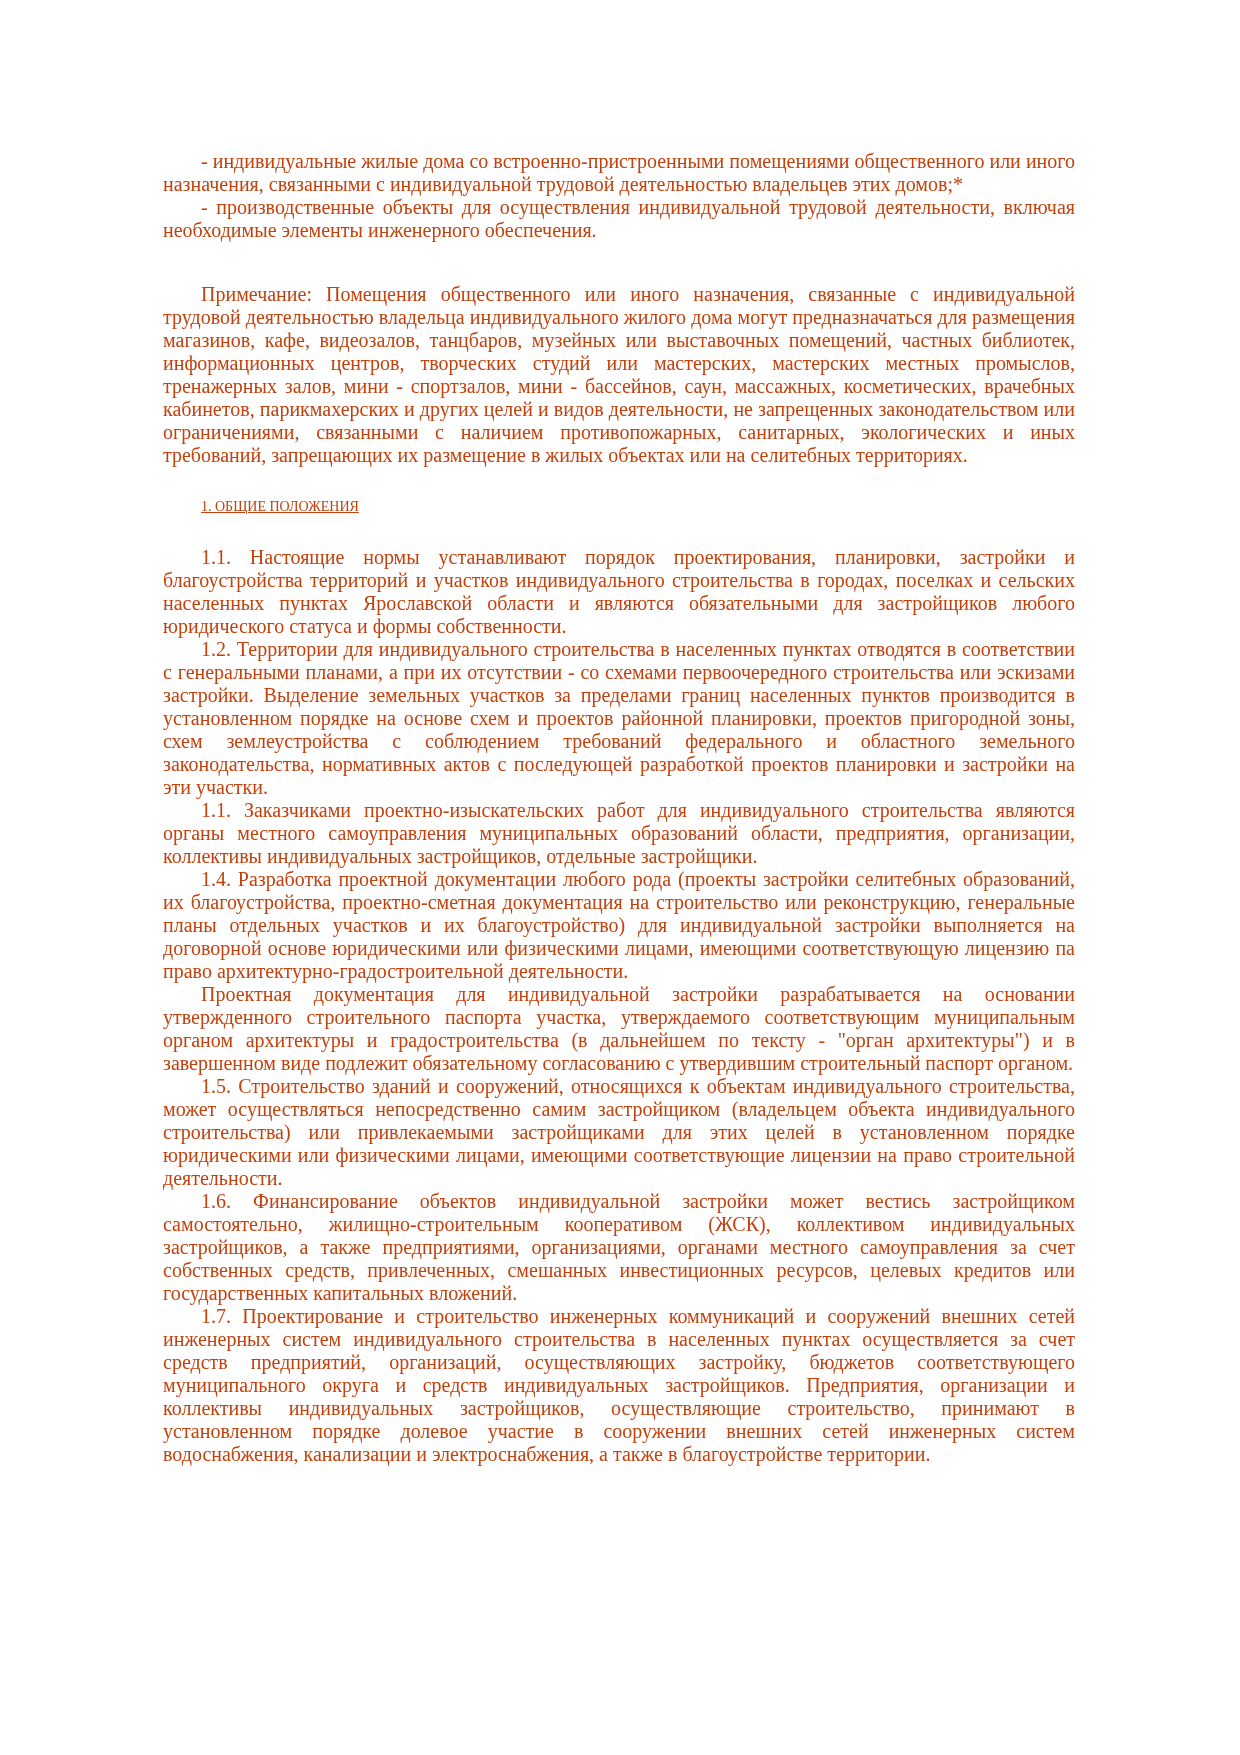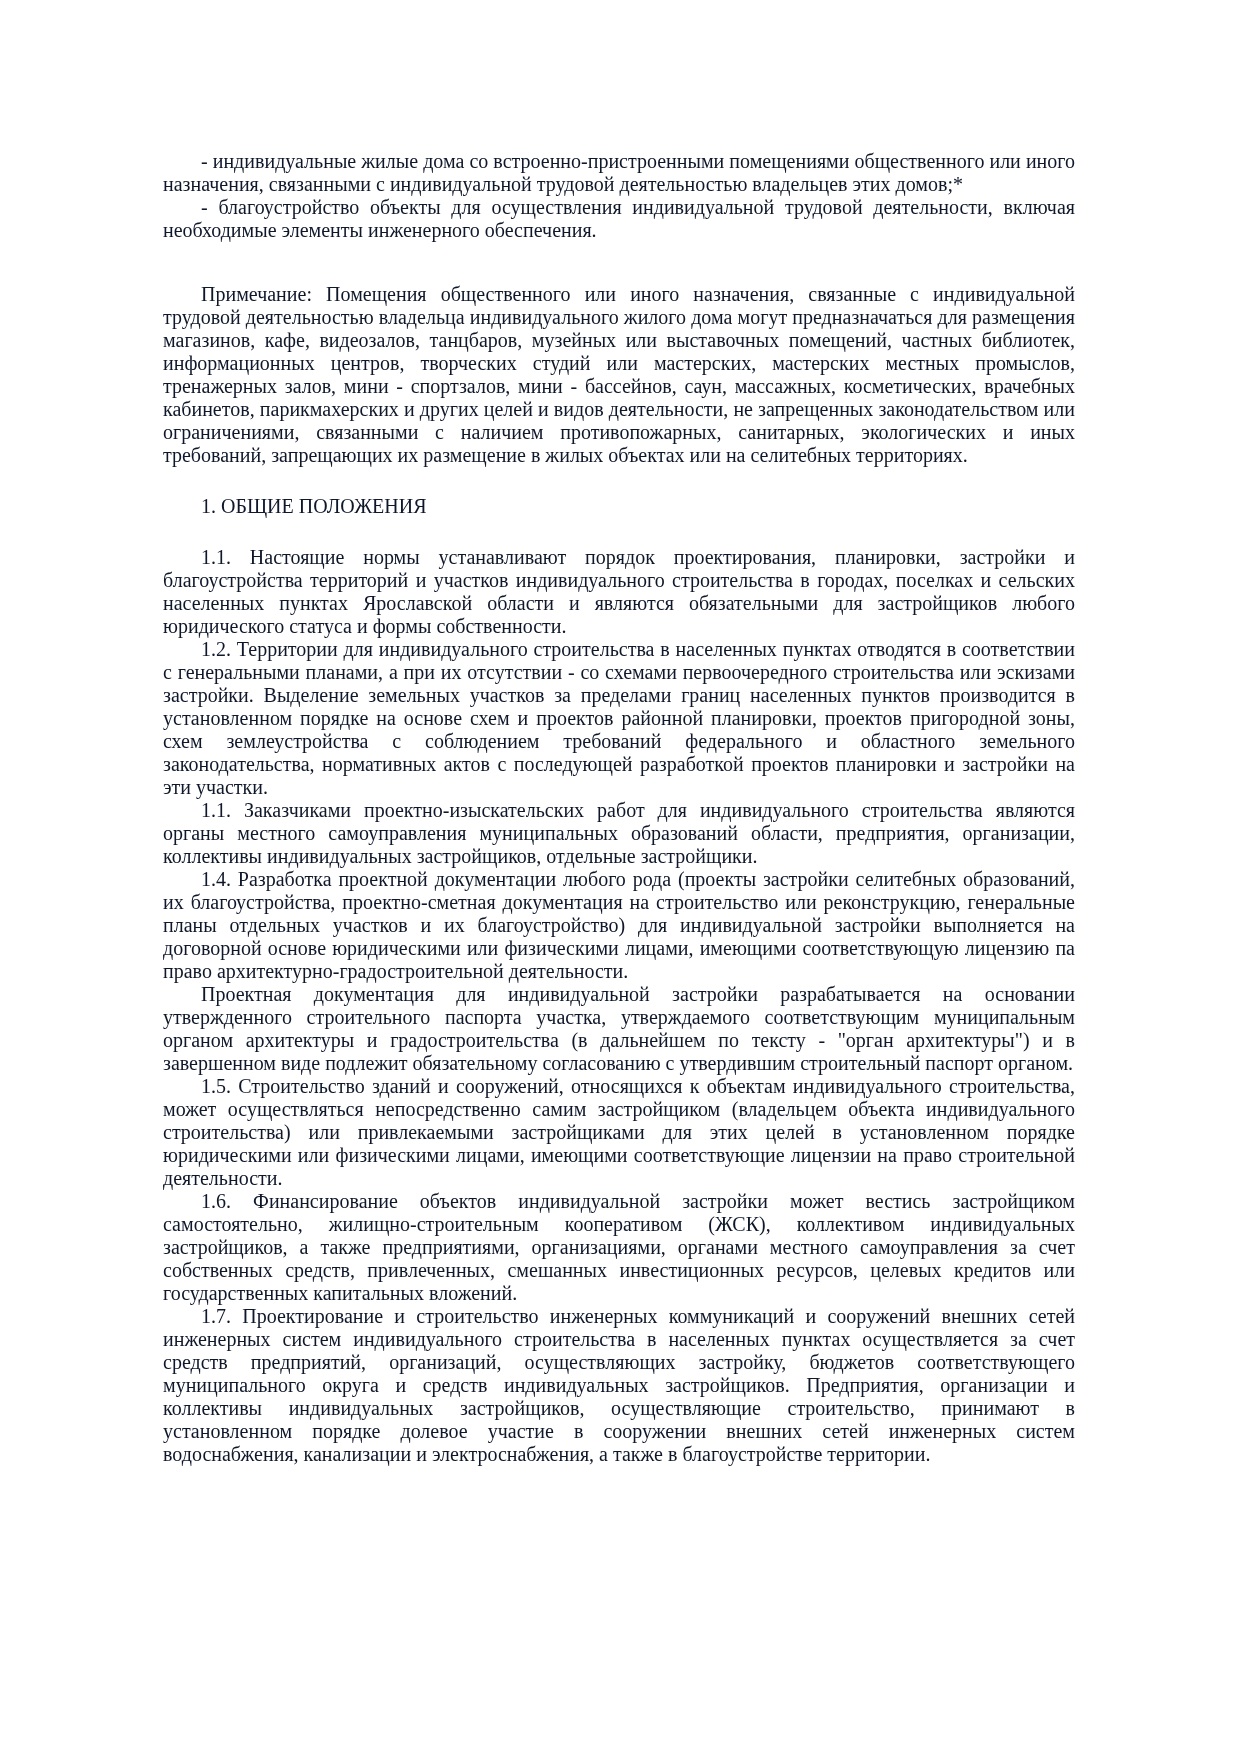--- a/index.html
+++ b/index.html
@@ -15,47 +15,48 @@
     overflow: hidden;
   }
   .textblock {
     position: absolute;
     left: 163px;
     top: 150px;
     width: 912px;
     font-family: "Liberation Serif", "DejaVu Serif", serif;
     font-size: 20px;
     line-height: 23px;
-    color: #0f172a;
+    color: #c2410c;
     text-align: justify;
   }
   .para {
     margin: 0;
     text-indent: 38px;
   }
   .note-gap {
     margin-top: 41px;
   }
   .heading {
     margin: 28px 0 28px 0;
     text-indent: 38px;
-    font-size: 20px;
+    font-size: 14px;
     font-weight: normal;
     text-align: left;
+    text-decoration: underline;
   }
 </style>
 </head>
 <body>
 
 <div class="page">
   <div class="textblock">
 
     <p class="para">- индивидуальные жилые дома со встроенно-пристроенными помещениями общественного или иного назначения, связанными с индивидуальной трудовой деятельностью владельцев этих домов;*</p>
 
-    <p class="para">- благоустройство объекты для осуществления индивидуальной трудовой деятельности, включая необходимые элементы инженерного обеспечения.</p>
+    <p class="para">- производственные объекты для осуществления индивидуальной трудовой деятельности, включая необходимые элементы инженерного обеспечения.</p>
 
     <p class="para note-gap">Примечание: Помещения общественного или иного назначения, связанные с индивидуальной трудовой деятельностью владельца индивидуального жилого дома могут предназначаться для размещения магазинов, кафе, видеозалов, танцбаров, музейных или выставочных помещений, частных библиотек, информационных центров, творческих студий или мастерских, мастерских местных промыслов, тренажерных залов, мини - спортзалов, мини - бассейнов, саун, массажных, косметических, врачебных кабинетов, парикмахерских и других целей и видов деятельности, не запрещенных законодательством или ограничениями, связанными с наличием противопожарных, санитарных, экологических и иных требований, запрещающих их размещение в жилых объектах или на селитебных территориях.</p>
 
     <h2 class="heading">1. ОБЩИЕ ПОЛОЖЕНИЯ</h2>
 
     <p class="para">1.1. Настоящие нормы устанавливают порядок проектирования, планировки, застройки и благоустройства территорий и участков индивидуального строительства в городах, поселках и сельских населенных пунктах Ярославской области и являются обязательными для застройщиков любого юридического статуса и формы собственности.</p>
 
     <p class="para">1.2. Территории для индивидуального строительства в населенных пунктах отводятся в соответствии с генеральными планами, а при их отсутствии - со схемами первоочередного строительства или эскизами застройки. Выделение земельных участков за пределами границ населенных пунктов производится в установленном порядке на основе схем и проектов районной планировки, проектов пригородной зоны, схем землеустройства с соблюдением требований федерального и областного земельного законодательства, нормативных актов с последующей разработкой проектов планировки и застройки на эти участки.</p>
 
     <p class="para">1.1. Заказчиками проектно-изыскательских работ для индивидуального строительства являются органы местного самоуправления муниципальных образований области, предприятия, организации, коллективы индивидуальных застройщиков, отдельные застройщики.</p>

